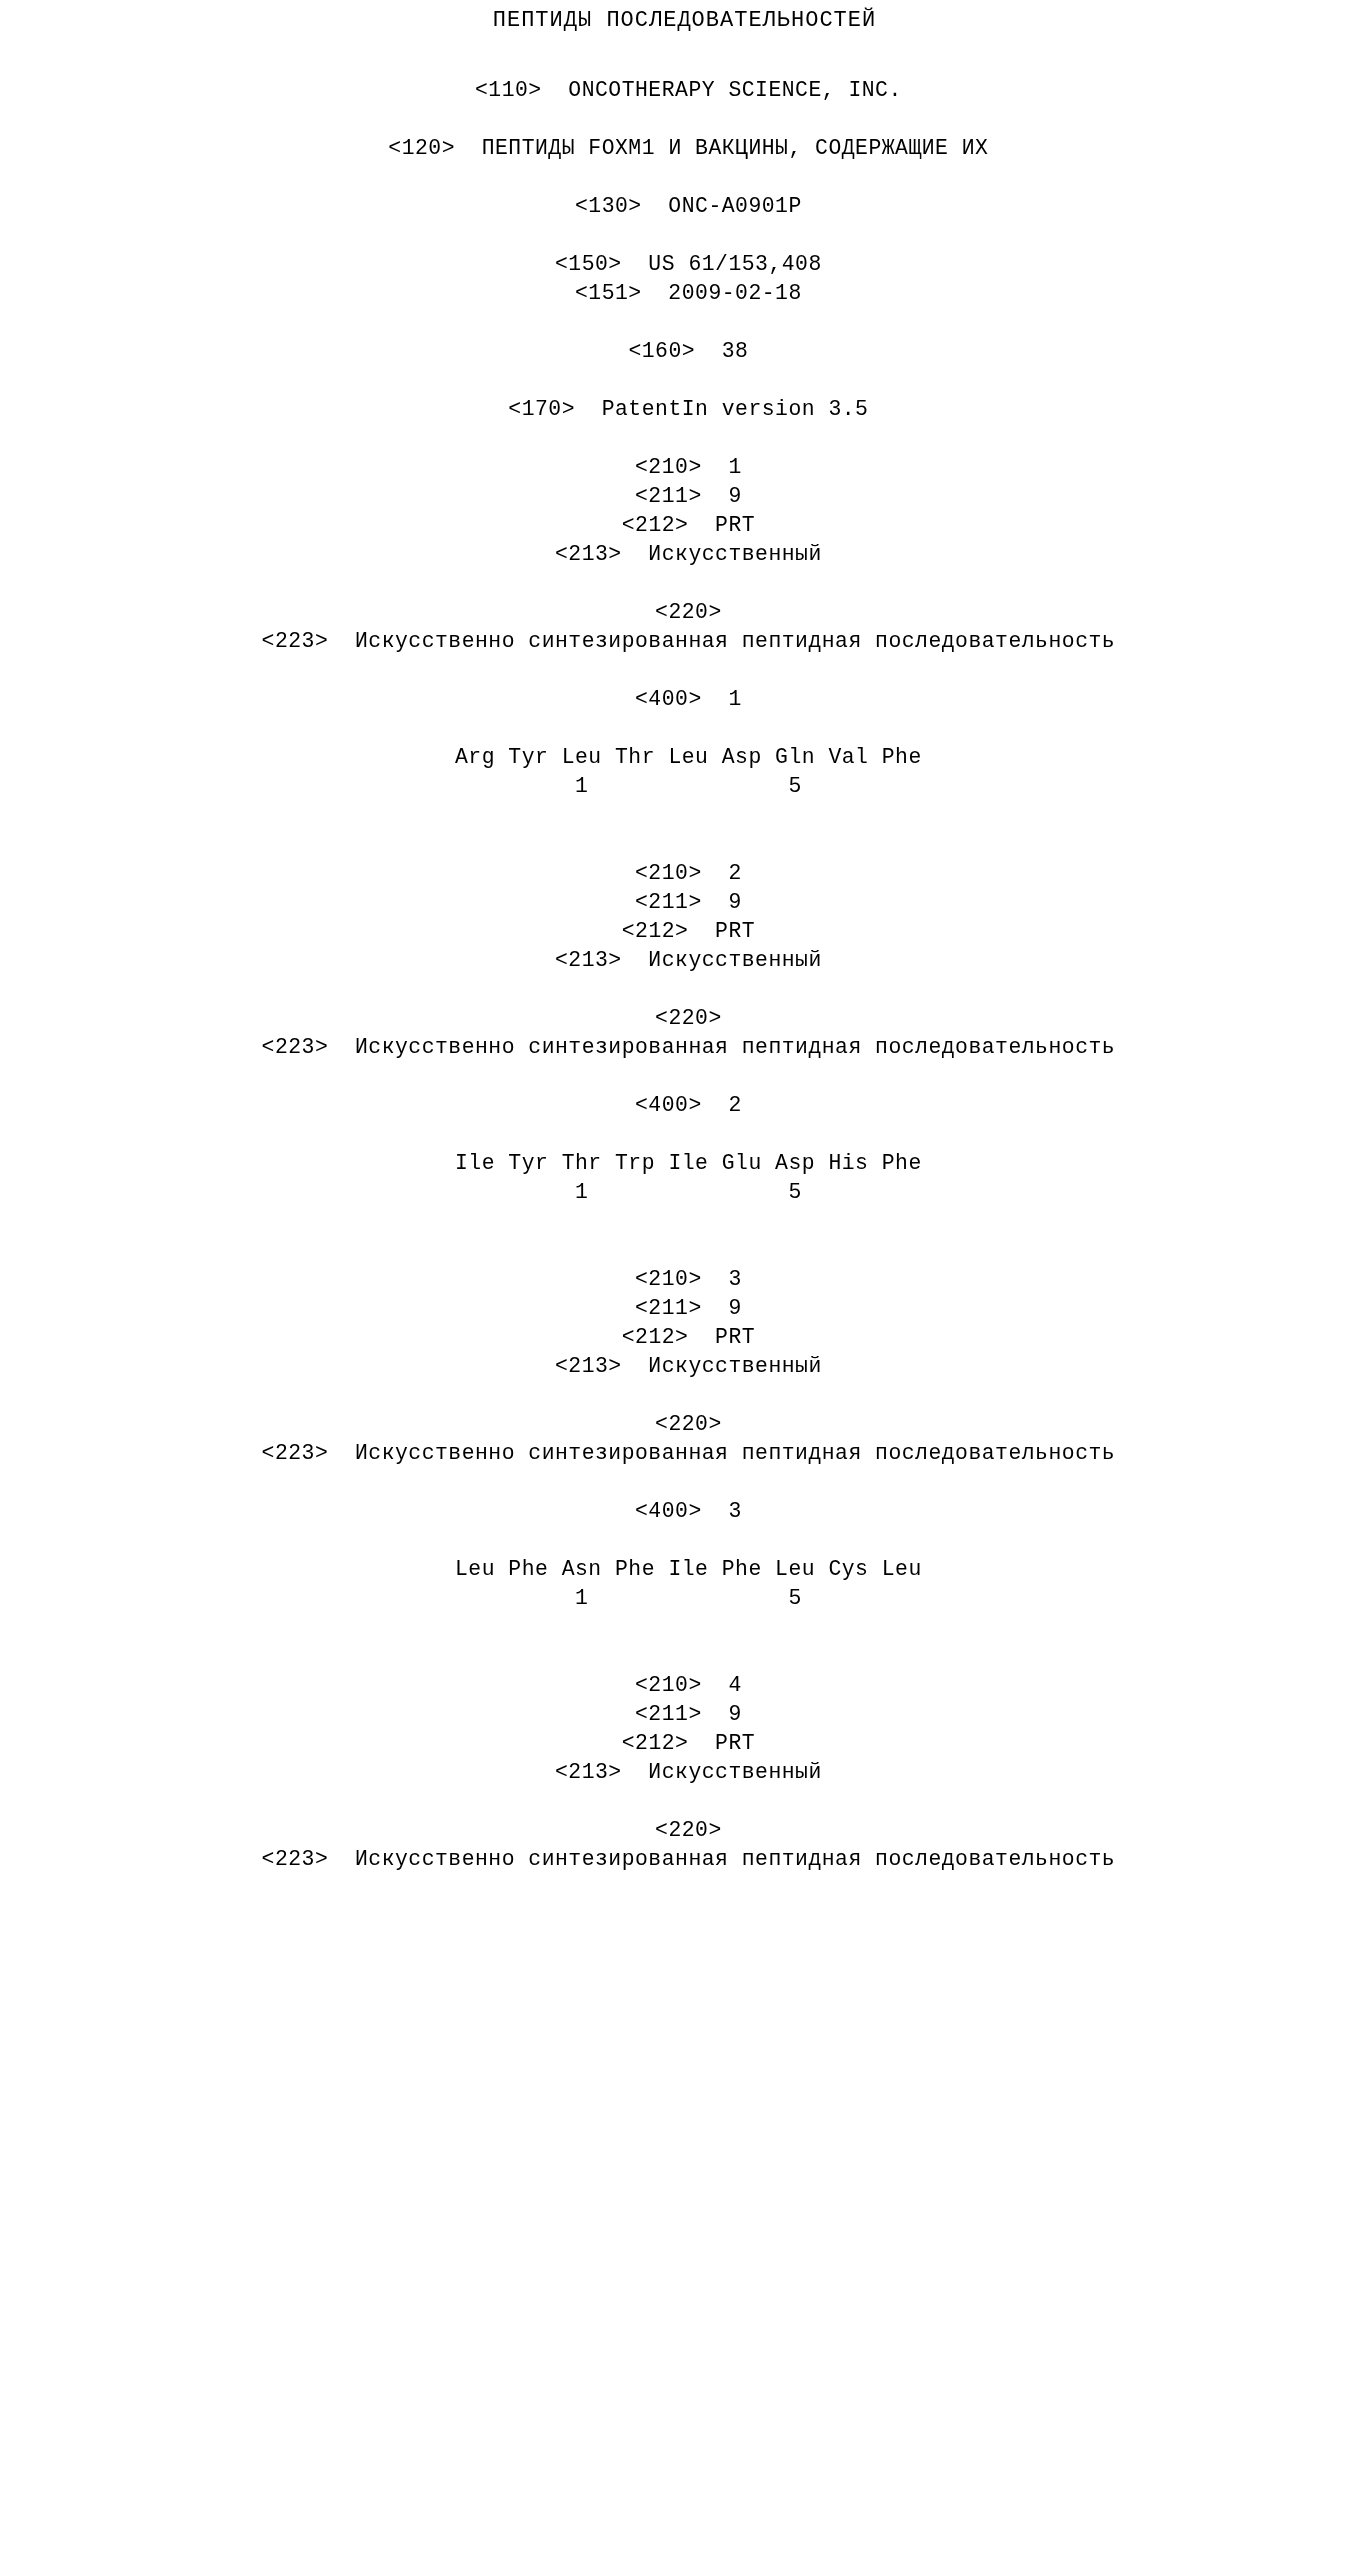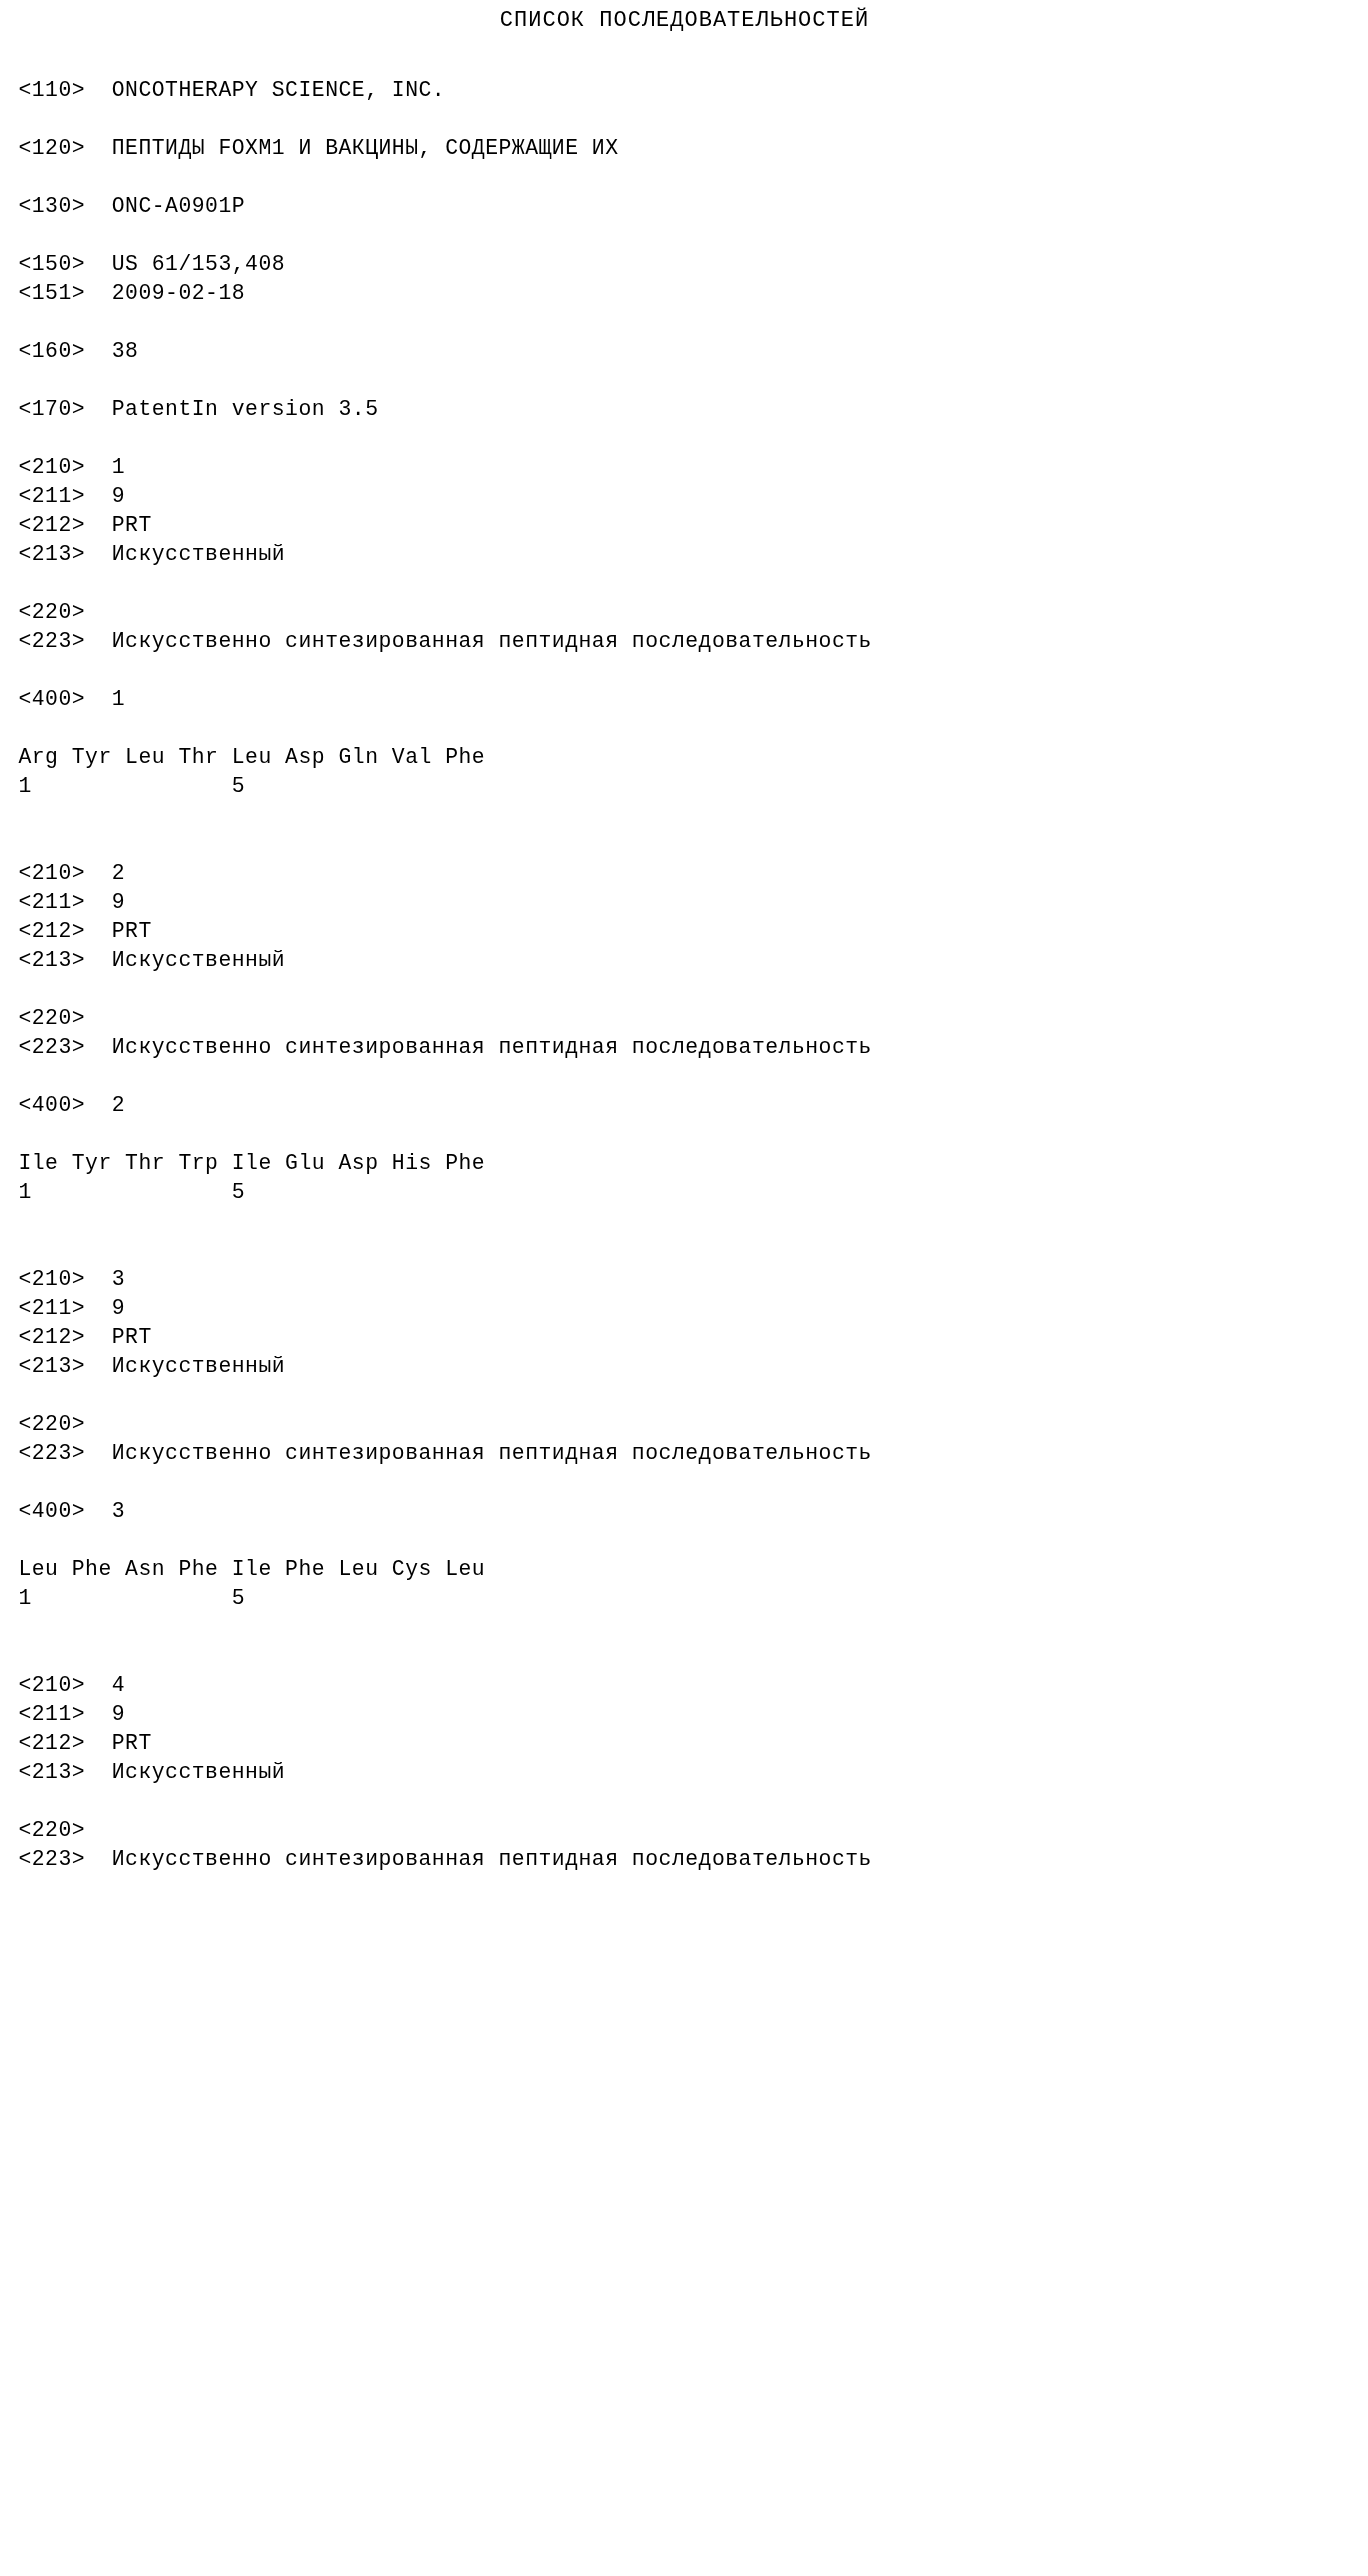--- a/index.html
+++ b/index.html
@@ -43,34 +43,35 @@
   .body-text {
     position: absolute;
     left: 18.4px;
     top: 47px;
     width: 1340px;
     font-size: 21.4px;
     line-height: 29px;
     white-space: pre;
     font-family: "Liberation Mono", "DejaVu Sans Mono", monospace;
     letter-spacing: 0.5px;
+    text-align: center;
   }
 
   .line {
     white-space: pre;
     height: 29px;
     display: block;
   }
   .line.blank {
     height: 29px;
   }
 </style>
 </head>
 <body>
 
 <div id="page">
 
-  <div class="doc-title">СПИСОК ПОСЛЕДОВАТЕЛЬНОСТЕЙ</div>
+  <div class="doc-title">ПЕПТИДЫ ПОСЛЕДОВАТЕЛЬНОСТЕЙ</div>
 
   <div class="body-text" id="body-text"><div class="line blank">&nbsp;</div><div class="line">&lt;110&gt;  ONCOTHERAPY SCIENCE, INC.</div><div class="line blank">&nbsp;</div><div class="line">&lt;120&gt;  ПЕПТИДЫ FOXM1 И ВАКЦИНЫ, СОДЕРЖАЩИЕ ИХ</div><div class="line blank">&nbsp;</div><div class="line">&lt;130&gt;  ONC-A0901P</div><div class="line blank">&nbsp;</div><div class="line">&lt;150&gt;  US 61/153,408</div><div class="line">&lt;151&gt;  2009-02-18</div><div class="line blank">&nbsp;</div><div class="line">&lt;160&gt;  38</div><div class="line blank">&nbsp;</div><div class="line">&lt;170&gt;  PatentIn version 3.5</div><div class="line blank">&nbsp;</div><div class="line">&lt;210&gt;  1</div><div class="line">&lt;211&gt;  9</div><div class="line">&lt;212&gt;  PRT</div><div class="line">&lt;213&gt;  Искусственный</div><div class="line blank">&nbsp;</div><div class="line">&lt;220&gt;</div><div class="line">&lt;223&gt;  Искусственно синтезированная пептидная последовательность</div><div class="line blank">&nbsp;</div><div class="line">&lt;400&gt;  1</div><div class="line blank">&nbsp;</div><div class="line">Arg Tyr Leu Thr Leu Asp Gln Val Phe</div><div class="line">1               5</div><div class="line blank">&nbsp;</div><div class="line blank">&nbsp;</div><div class="line">&lt;210&gt;  2</div><div class="line">&lt;211&gt;  9</div><div class="line">&lt;212&gt;  PRT</div><div class="line">&lt;213&gt;  Искусственный</div><div class="line blank">&nbsp;</div><div class="line">&lt;220&gt;</div><div class="line">&lt;223&gt;  Искусственно синтезированная пептидная последовательность</div><div class="line blank">&nbsp;</div><div class="line">&lt;400&gt;  2</div><div class="line blank">&nbsp;</div><div class="line">Ile Tyr Thr Trp Ile Glu Asp His Phe</div><div class="line">1               5</div><div class="line blank">&nbsp;</div><div class="line blank">&nbsp;</div><div class="line">&lt;210&gt;  3</div><div class="line">&lt;211&gt;  9</div><div class="line">&lt;212&gt;  PRT</div><div class="line">&lt;213&gt;  Искусственный</div><div class="line blank">&nbsp;</div><div class="line">&lt;220&gt;</div><div class="line">&lt;223&gt;  Искусственно синтезированная пептидная последовательность</div><div class="line blank">&nbsp;</div><div class="line">&lt;400&gt;  3</div><div class="line blank">&nbsp;</div><div class="line">Leu Phe Asn Phe Ile Phe Leu Cys Leu</div><div class="line">1               5</div><div class="line blank">&nbsp;</div><div class="line blank">&nbsp;</div><div class="line">&lt;210&gt;  4</div><div class="line">&lt;211&gt;  9</div><div class="line">&lt;212&gt;  PRT</div><div class="line">&lt;213&gt;  Искусственный</div><div class="line blank">&nbsp;</div><div class="line">&lt;220&gt;</div><div class="line">&lt;223&gt;  Искусственно синтезированная пептидная последовательность</div></div>
 
 </div>
 
 
 </body></html>

